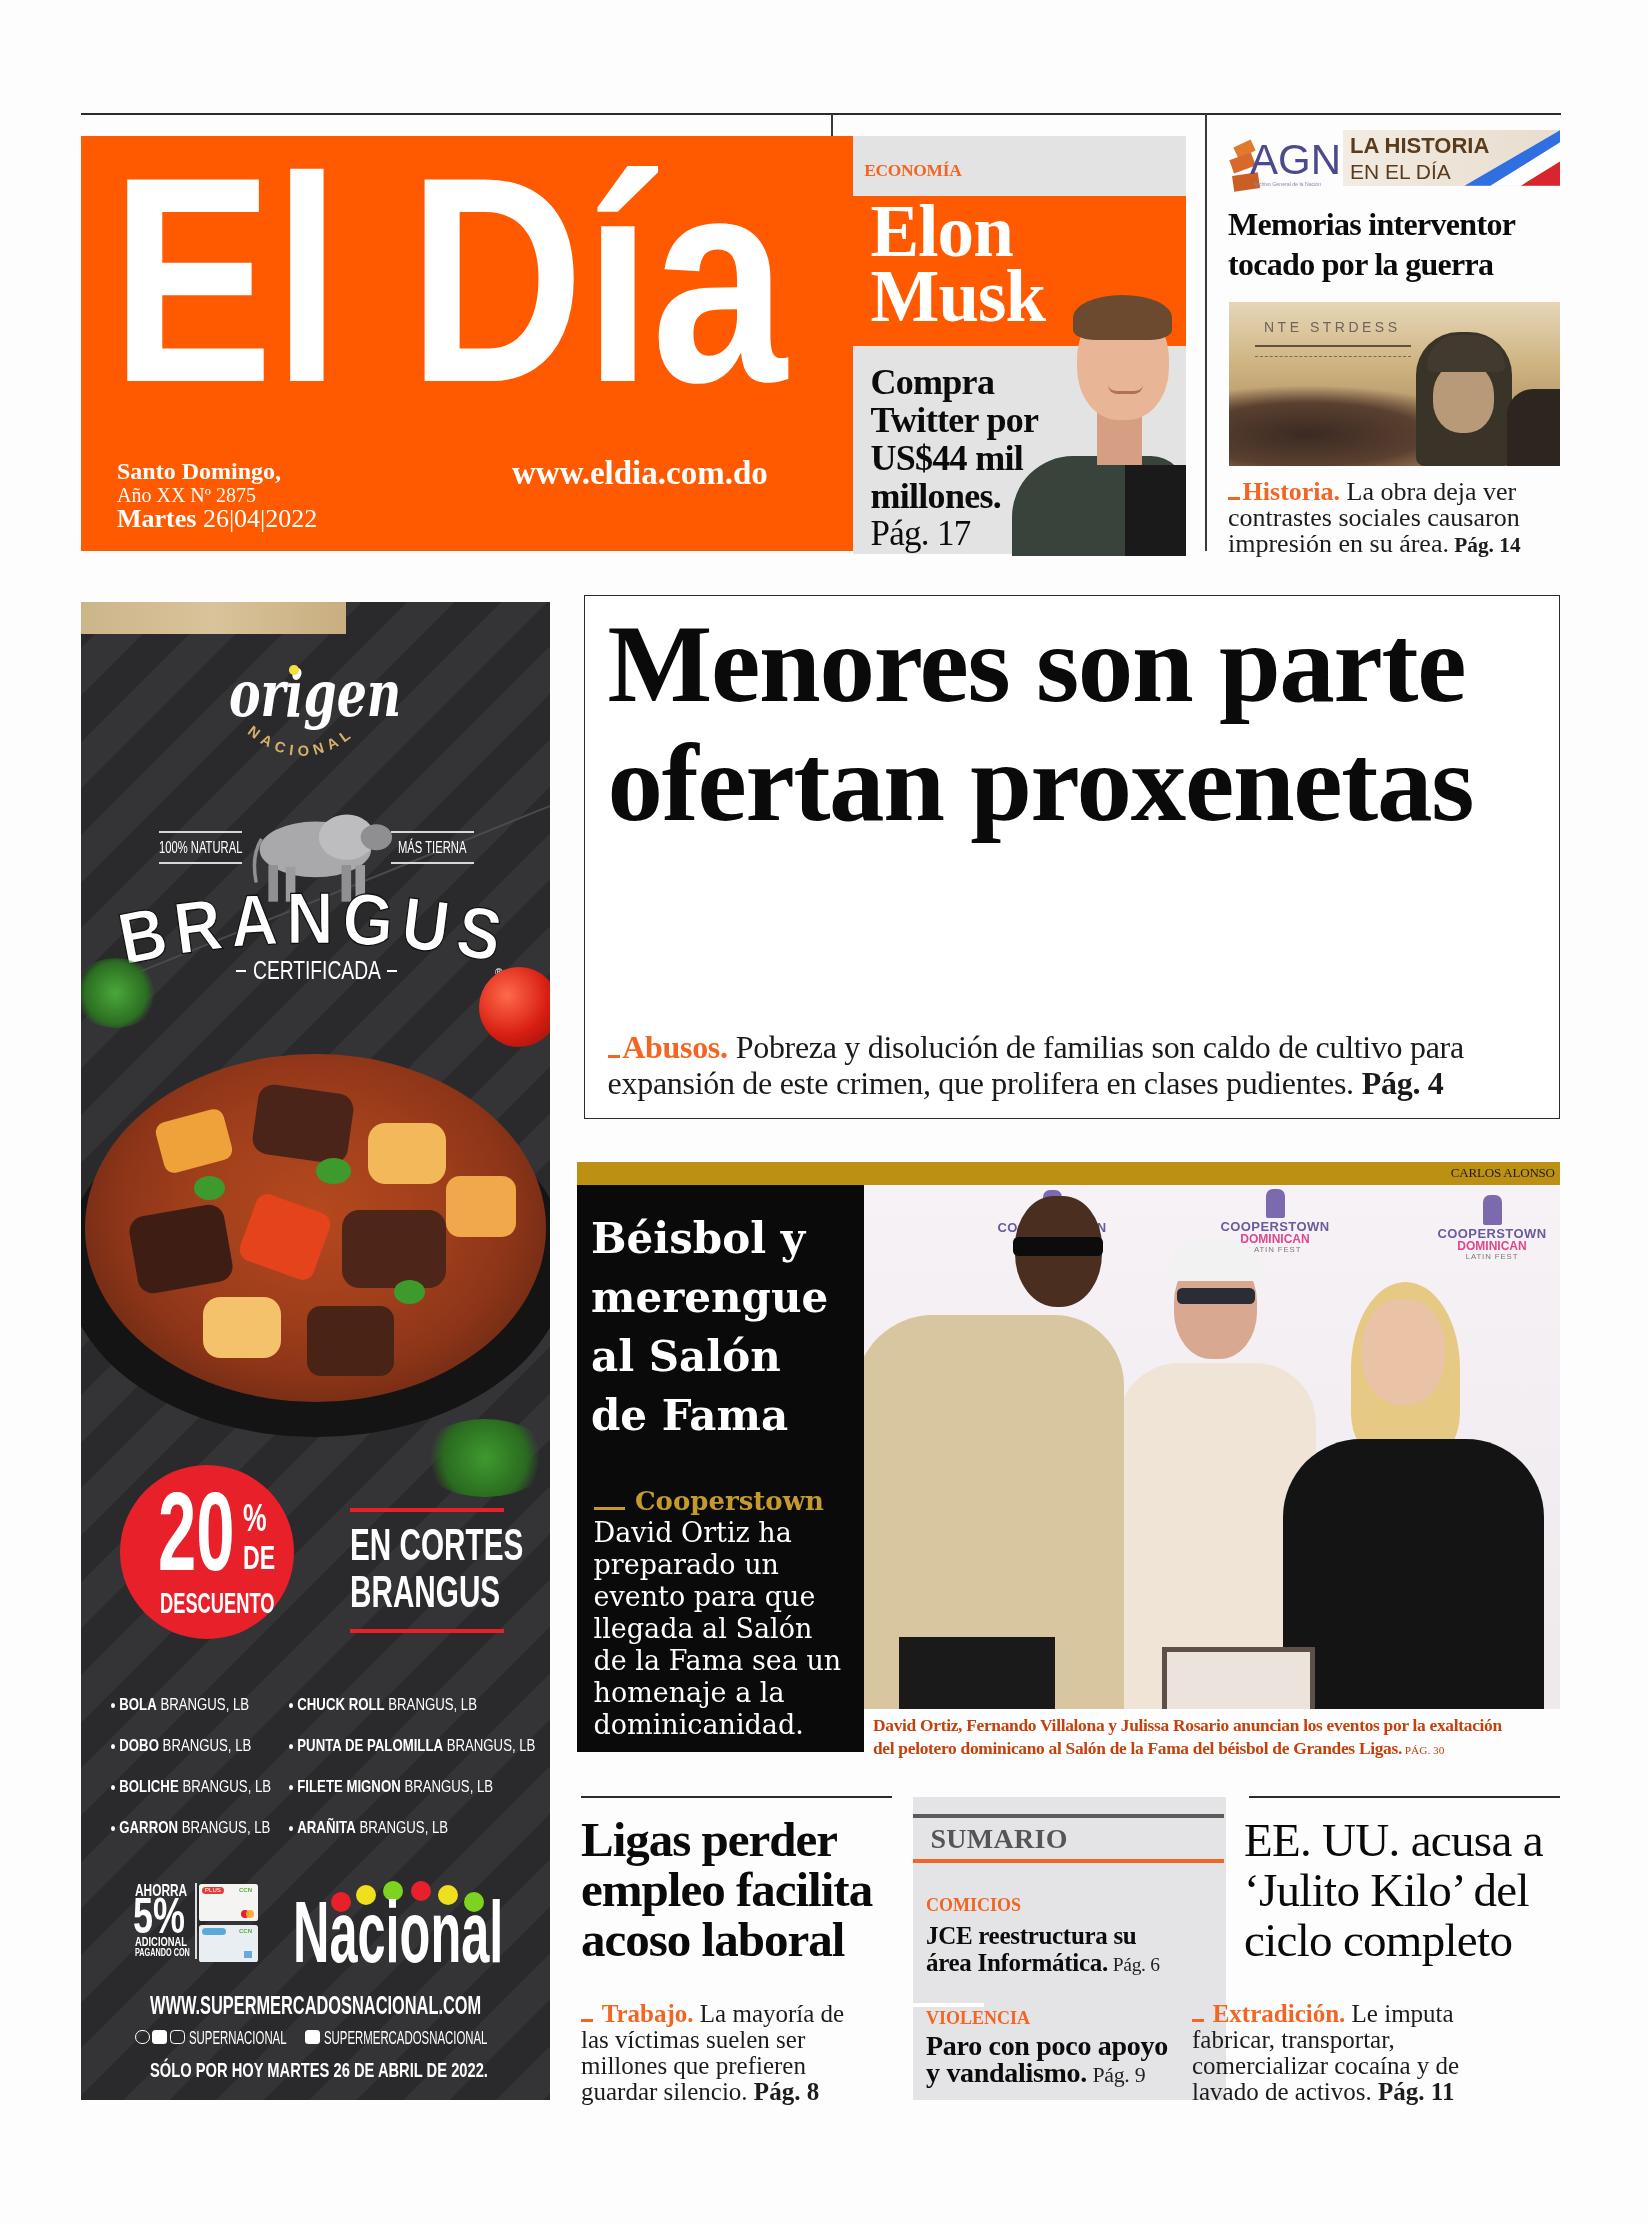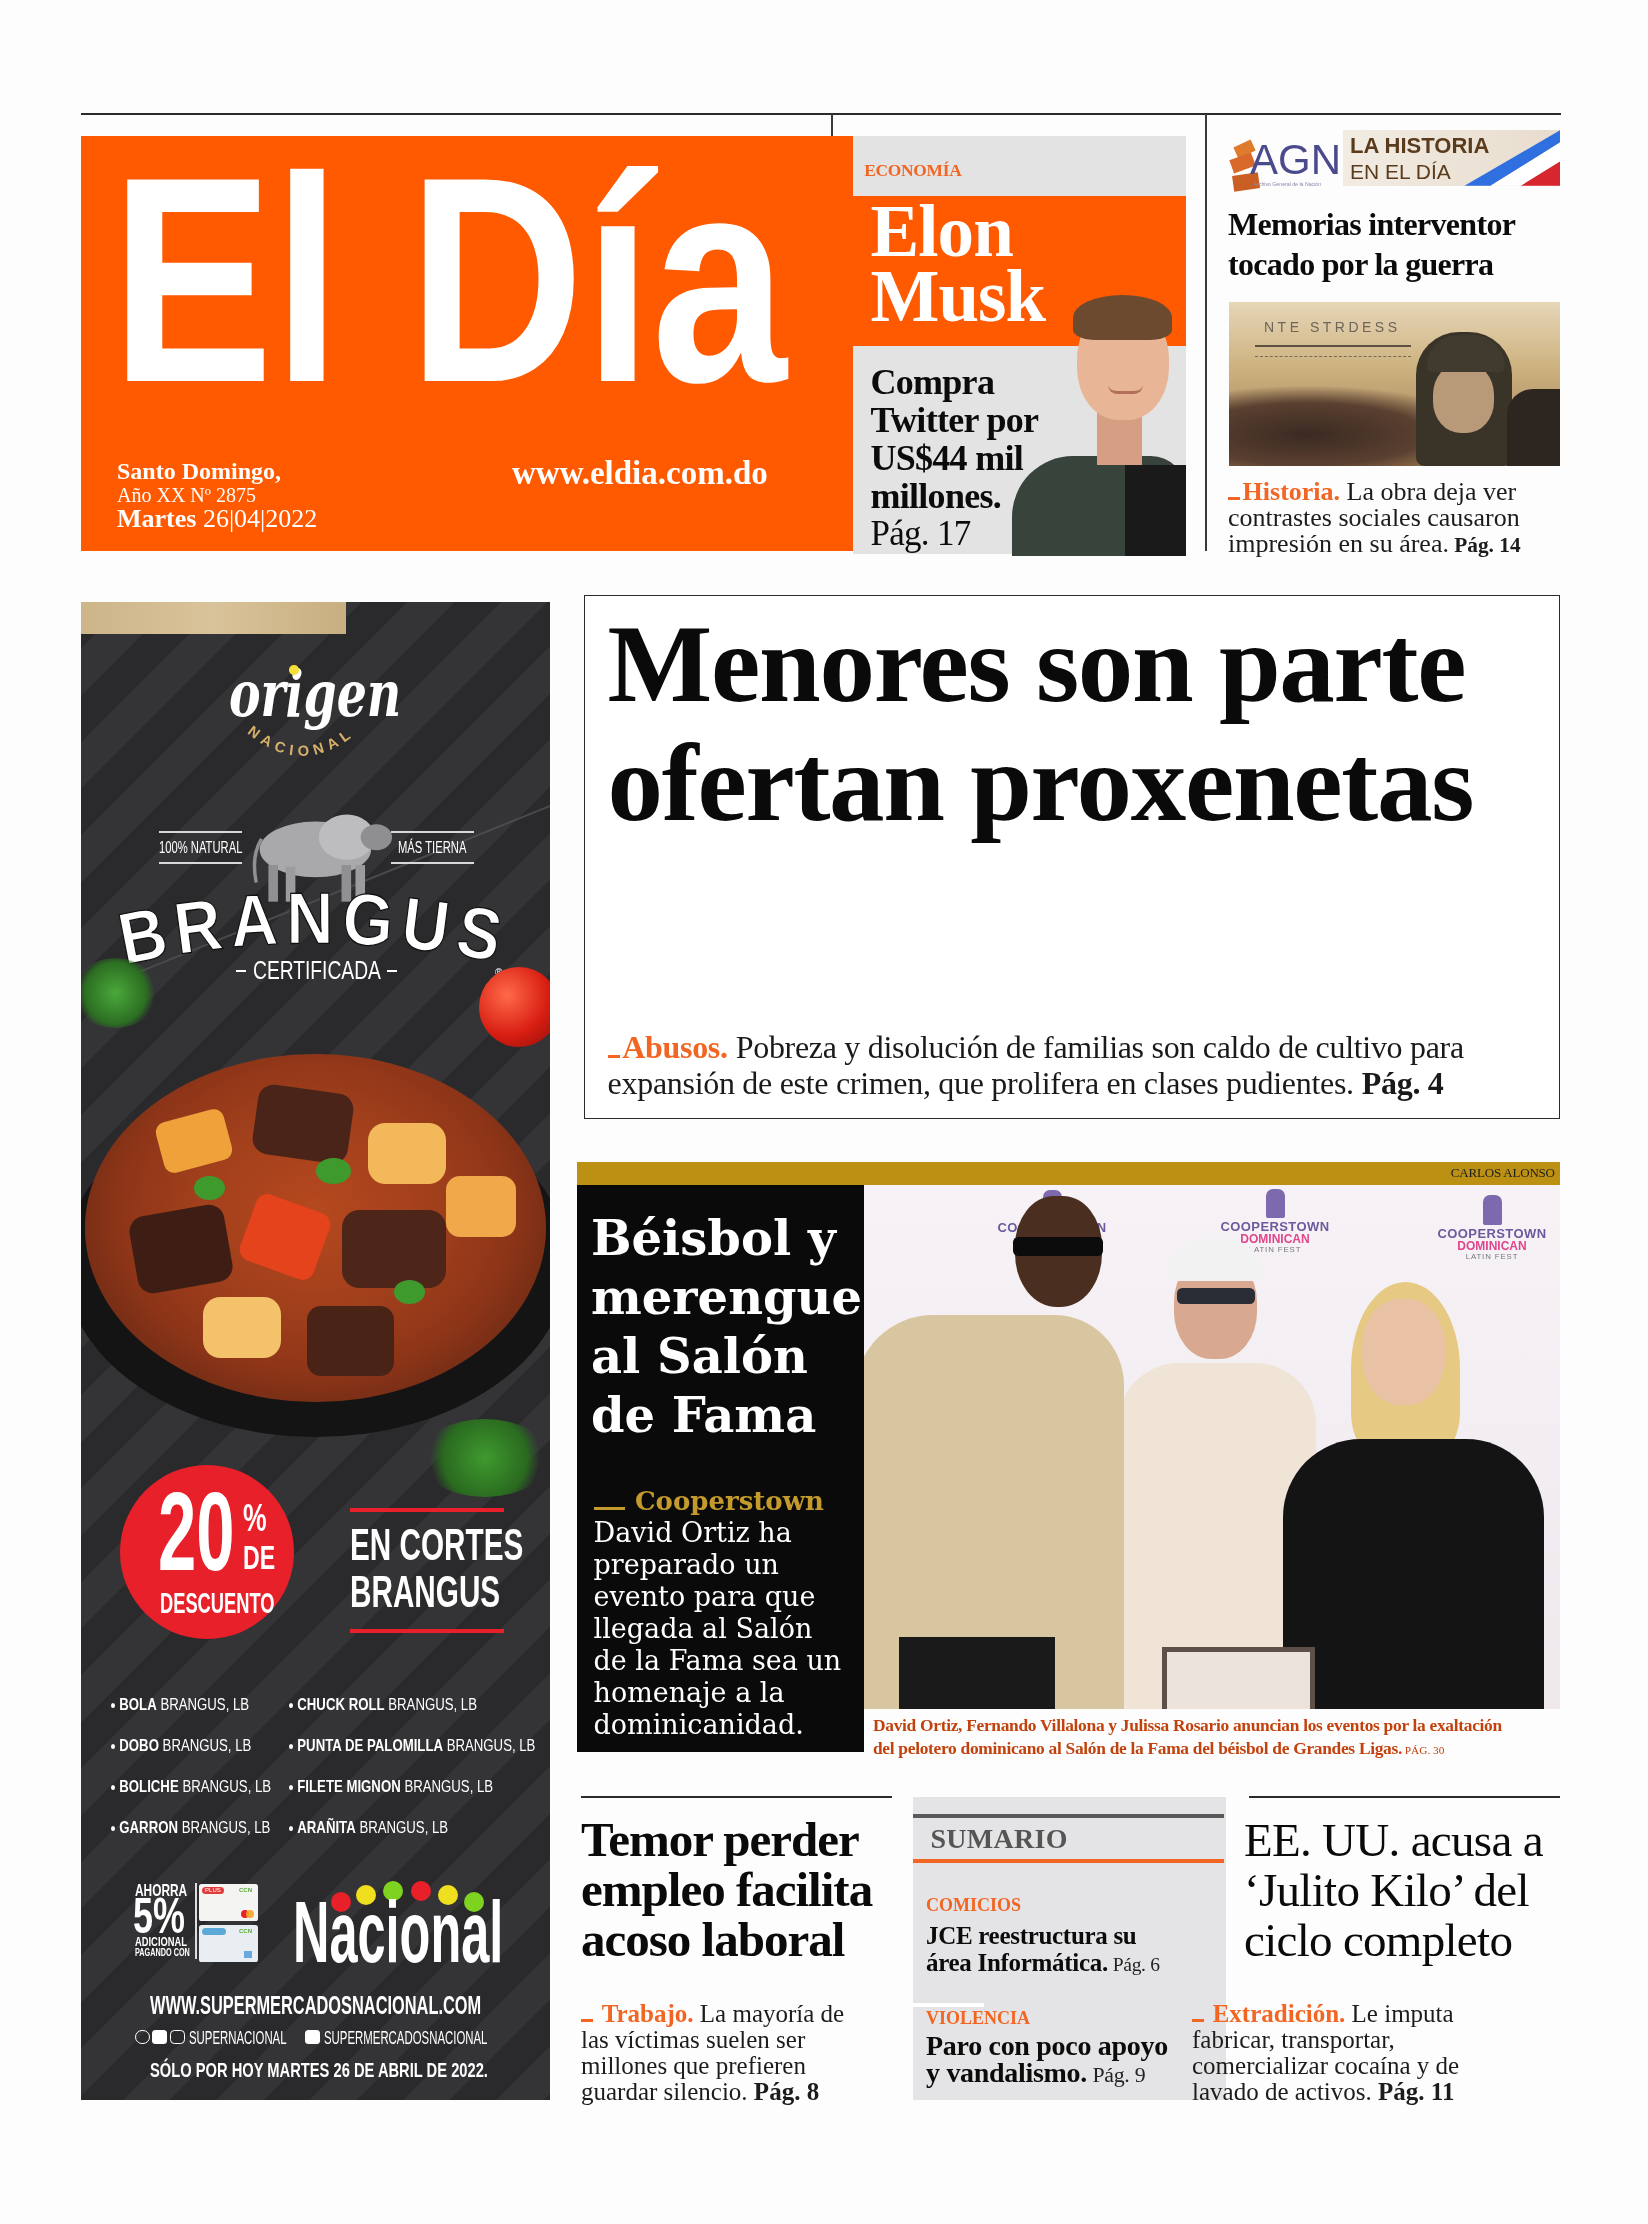--- a/index.html
+++ b/index.html
@@ -32,21 +32,21 @@
 .kicker{font-weight:700;color:#F26522}
 .dash{display:inline-block;width:12px;height:2.6px;background:#F26522;vertical-align:baseline;margin-right:2.6px}
 .pg{font-weight:700;font-size:.82em}
 
 
 .lead-box{border:1.7px solid #2b2b2b;background:#fff}
 .hl-lead{font-weight:700;font-size:111px;line-height:119px;letter-spacing:-1.3px;color:#0a0a0a}
 .deck-l{font-size:32px;line-height:36px;color:#1a1a1a;letter-spacing:-0.3px}
 
 
-.bb-hl{font-family:"DejaVu Serif",serif;font-weight:700;font-size:48px;line-height:59px;color:#fff}
+.bb-hl{font-family:"DejaVu Serif",serif;font-weight:700;font-size:42px;line-height:59px;color:#fff}
 .bb-kicker{font-family:"DejaVu Serif",serif;font-weight:700;font-size:26px;line-height:31px;color:#C49A2C;white-space:nowrap}
 .bb-dash{display:inline-block;width:31px;height:3.5px;background:#C49A2C;vertical-align:baseline;margin-right:10.4px}
 .bb-body{font-family:"DejaVu Serif",serif;font-size:27px;line-height:32px;color:#fff}
 .caption{font-weight:700;font-size:17.4px;line-height:22.6px;letter-spacing:-0.3px;color:#c2410c}
 .caption .cpg{font-weight:400;font-size:11.3px;letter-spacing:0}
 .backlogo{text-align:center;font-family:"Liberation Sans",sans-serif;line-height:1.05}
 .backlogo .b1{font-weight:700;font-size:13px;color:#6b5a9e;letter-spacing:0.4px}
 .backlogo .b2{font-weight:700;font-size:12px;color:#e0468c}
 .backlogo .b3{font-size:7.8px;color:#777;letter-spacing:0.9px}
 .backlogo .fig{width:19px;height:29.5px;margin:0 auto 1.7px;background:#7d6aae;border-radius:7px 7px 2.6px 2.6px}
@@ -334,21 +334,21 @@
   <div class="abs" style="left:498px;top:114px;width:83px;height:106px;background:#eac3a7;border-radius:45%"></div>
   <div class="abs" style="left:298px;top:462px;width:153px;height:62px;background:#ece4dc;border:5.2px solid #5d5048;border-bottom:none"></div>
 </div>
 <div class="abs caption" style="left:873px;top:1714px">
   <span class="line">David Ortiz, Fernando Villalona y Julissa Rosario anuncian los eventos por la exaltación</span>
   <span class="line"><span>del pelotero dominicano al Salón de la Fama del béisbol de Grandes Ligas.</span><span class="cpg sp">PÁG. 30</span></span>
 </div>
 
 <div class="abs" style="left:581px;top:1796px;width:311px;height:1.7px;background:#2b2b2b"></div>
 <div class="abs hl-b" style="left:581px;top:1815px">
-  <span class="line">Temor perder</span>
+  <span class="line">Ligas perder</span>
   <span class="line">empleo facilita</span>
   <span class="line">acoso laboral</span>
 </div>
 <div class="abs deck-b" style="left:581px;top:2001px">
   <span class="line"><span class="dash" style="margin-right:8.7px"></span><span class="kicker">Trabajo.</span><span class="sp">La mayoría de</span></span>
   <span class="line">las víctimas suelen ser</span>
   <span class="line">millones que prefieren</span>
   <span class="line"><span>guardar silencio.</span><span class="pg sp" style="font-size:1em">Pág. 8</span></span>
 </div>
 

